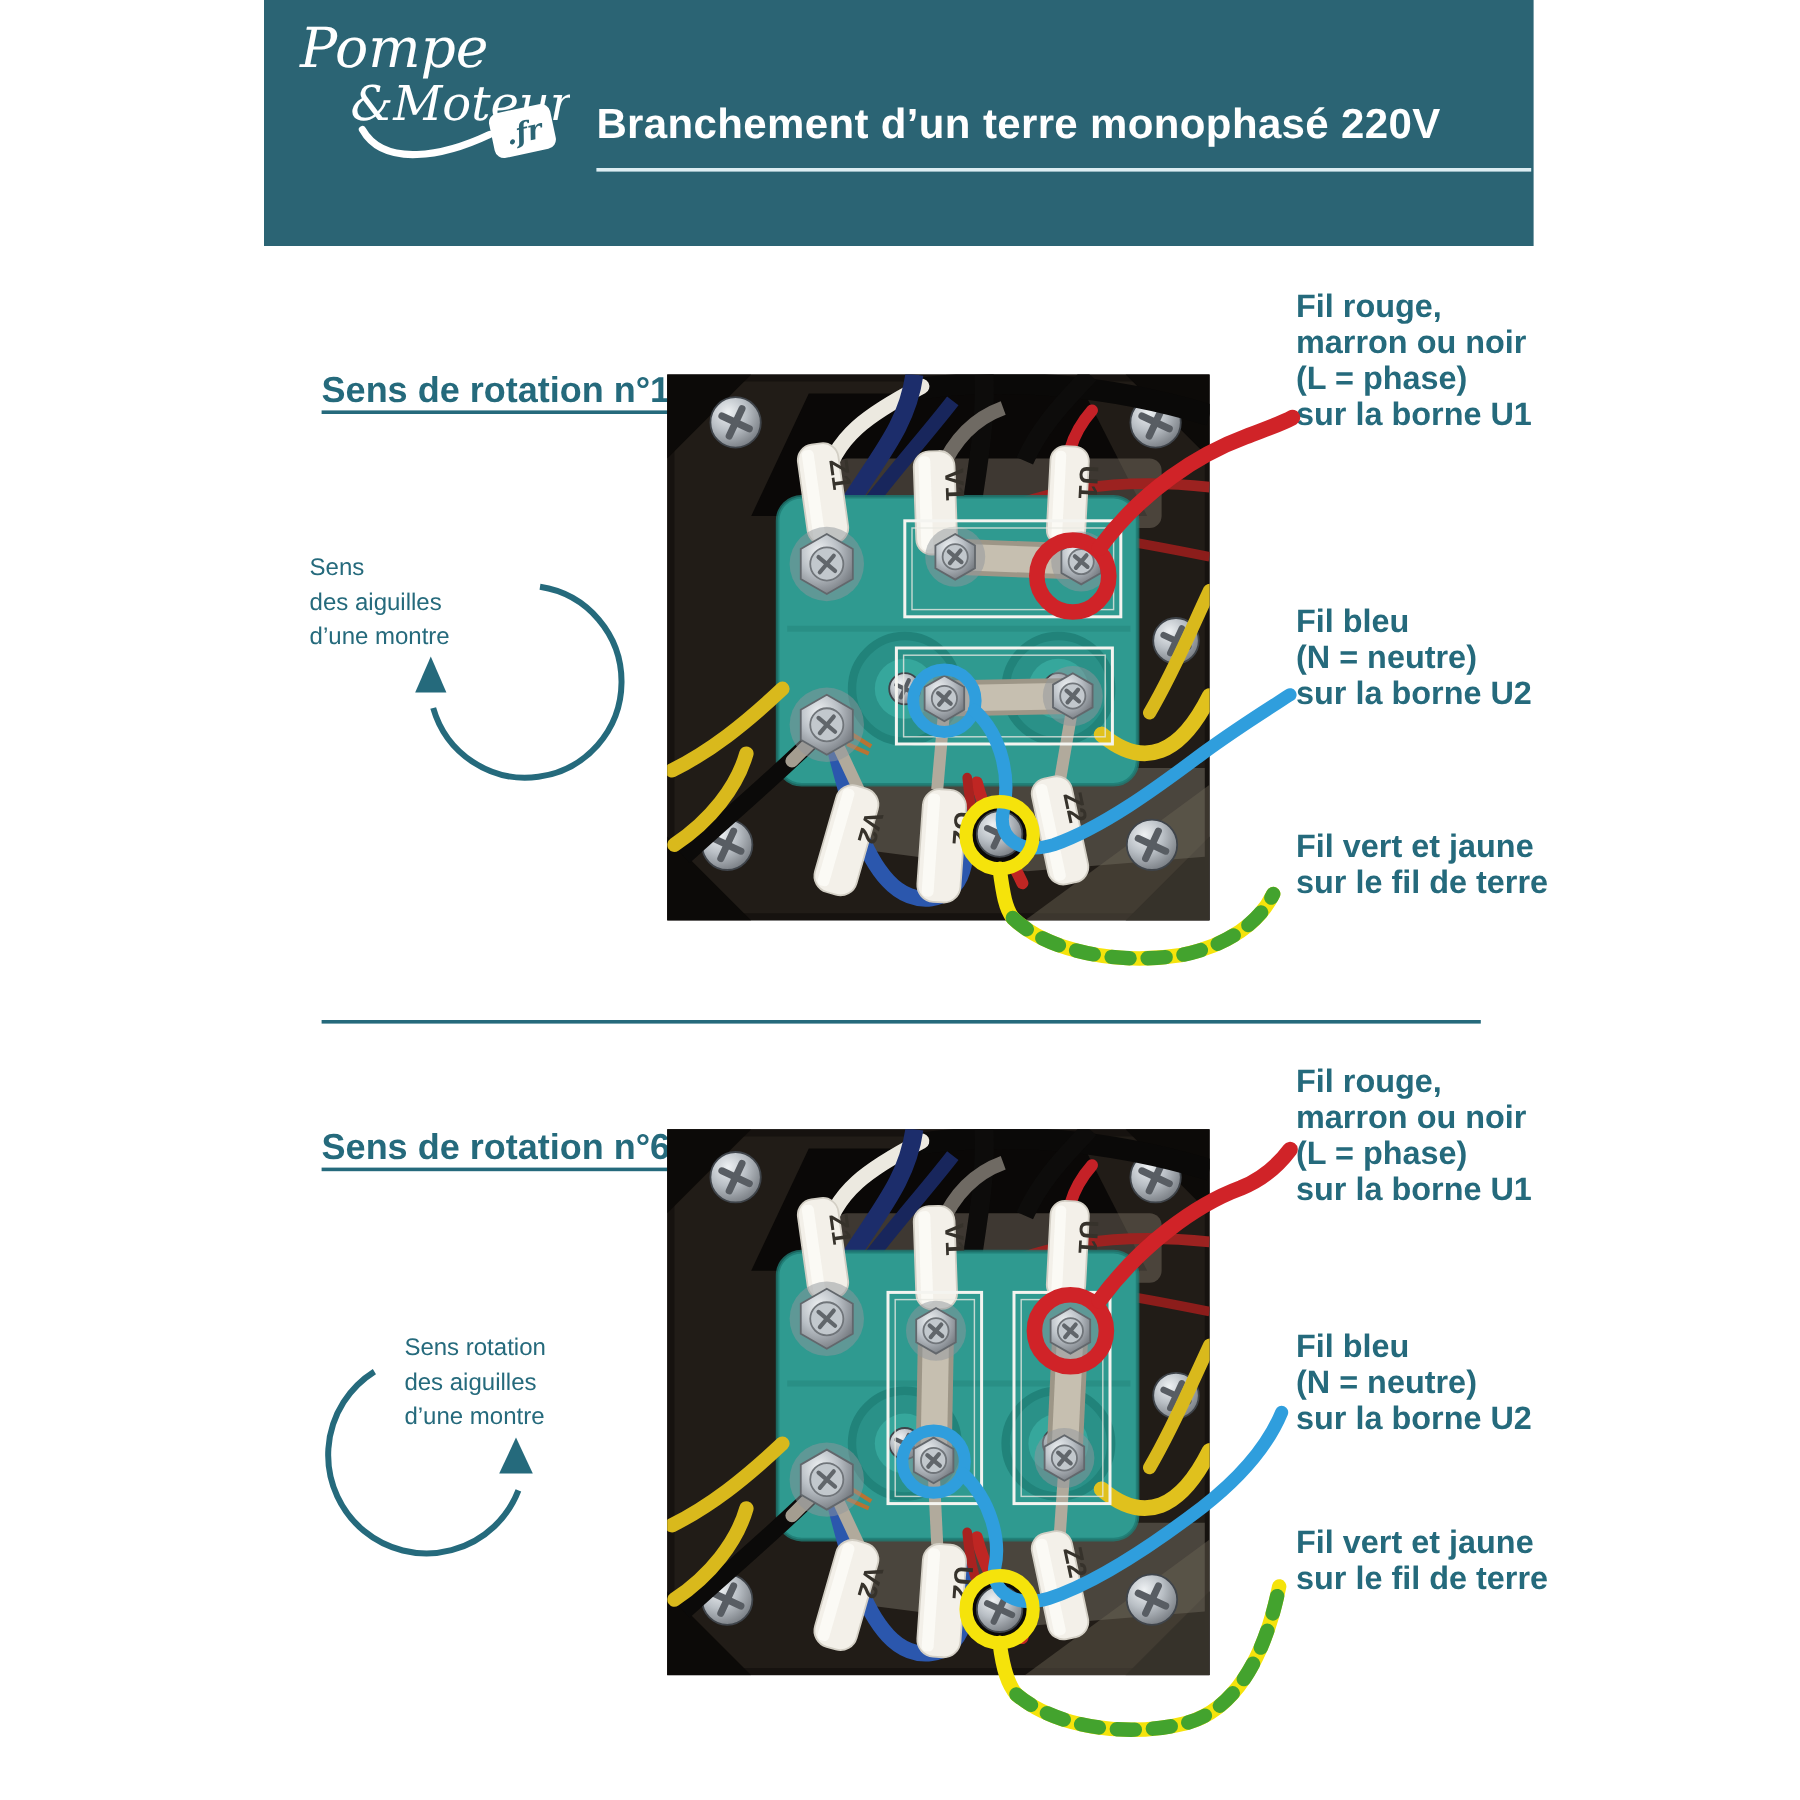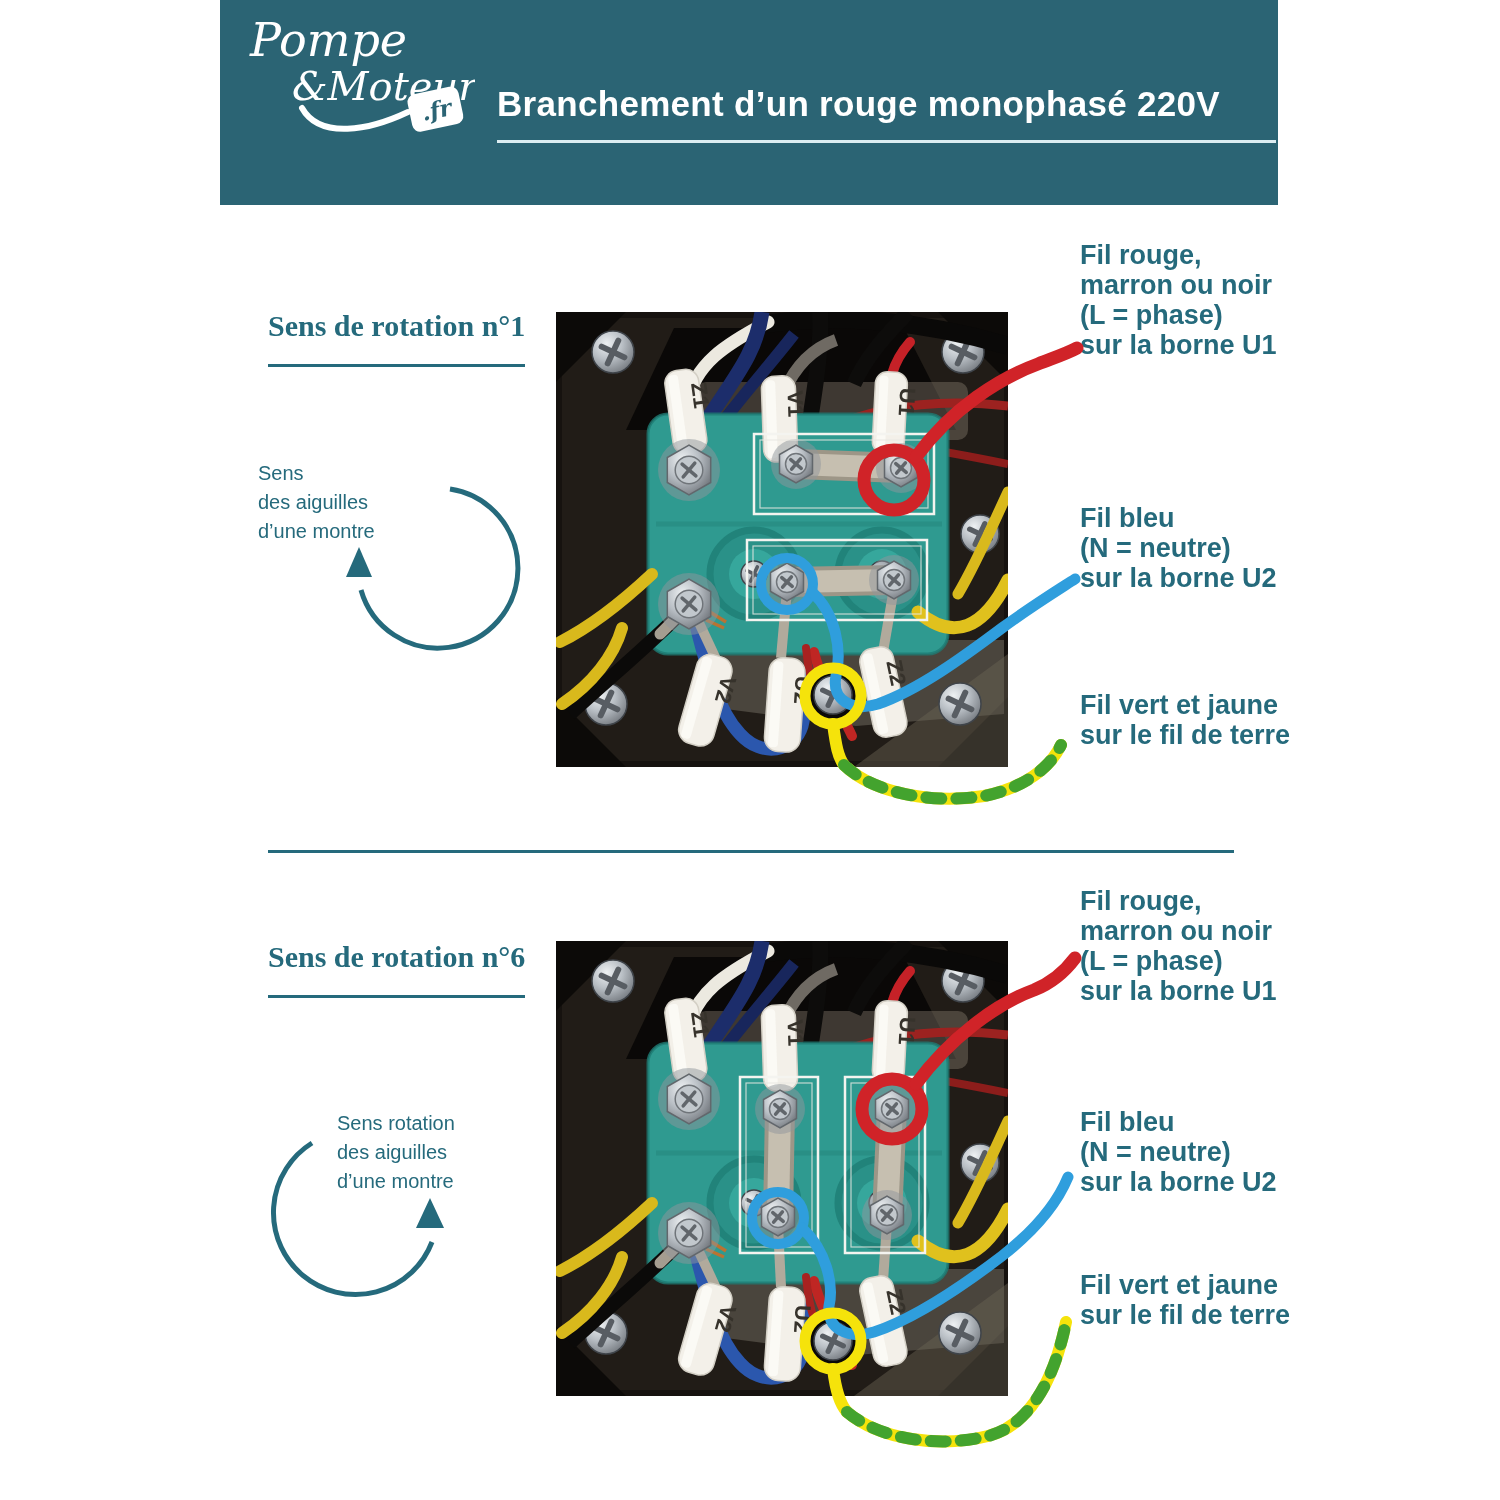--- a/index.html
+++ b/index.html
@@ -9,22 +9,22 @@
   
   .banner{position:absolute;left:220px;top:0;width:1058px;height:205px;background:var(--teal,#2b6474);}
   .logo{position:absolute;left:20px;top:8px;width:235px;height:160px;}
   .logo text.script{font-family:"DejaVu Serif",serif;font-style:italic;fill:#ffffff;}
   .page-title{position:absolute;left:277px;top:84px;margin:0;font-size:35px;font-weight:bold;
               color:#ffffff;letter-spacing:.3px;white-space:nowrap;}
   .title-underline{position:absolute;left:277px;top:140px;width:779px;height:3px;background:var(--pale,#dcedf2);}
 
   
   .sec-h{position:absolute;left:268px;margin:0;color:var(--tealtext,#256a7c);font-size:30px;
-         font-weight:bold;line-height:32px;padding-bottom:22px;border-bottom:3px solid var(--tealtext,#256a7c);
-         white-space:nowrap;font-family:Liberation Serif, serif;}
+         font-weight:bold;line-height:32px;padding-bottom:0;border-bottom:3px solid var(--tealtext,#256a7c);
+         white-space:nowrap;}
 
   
   .rotlabel{position:absolute;color:var(--tealtext,#256a7c);font-size:20px;line-height:29px;
             font-weight:normal;}
   .arrow-svg{position:absolute;overflow:visible;}
   .arrow-svg path{stroke:var(--tealtext,#256a7c);stroke-width:5;fill:none;}
   .arrow-svg polygon{fill:var(--tealtext,#256a7c);}
 
   
   .anno{position:absolute;left:1080px;color:var(--tealtext,#256a7c);font-size:27px;line-height:30px;
@@ -54,21 +54,21 @@
   <header class="banner">
     <svg class="logo" viewBox="0 0 235 160">
       <text class="script" x="10" y="48" font-size="46">Pompe</text>
       <text class="script" x="52" y="92" font-size="40">&amp;Moteur</text>
       <path d="M 62,100 C 80,132 130,122 168,104" stroke="#ffffff" stroke-width="6" fill="none" stroke-linecap="round"></path>
       <g transform="translate(166,88) rotate(-12)">
         <rect x="0" y="0" width="52" height="38" rx="8" fill="#ffffff"></rect>
         <text x="12" y="28" font-size="23" font-weight="bold" fill="var(--teal,#2b6474)" font-family="'DejaVu Serif',serif" font-style="italic">.fr</text>
       </g>
     </svg>
-    <h1 class="page-title">Branchement d’un rouge monophasé 220V</h1>
+    <h1 class="page-title">Branchement d’un terre monophasé 220V</h1>
     <div class="title-underline"></div>
   </header>
 
   <h2 class="sec-h" style="top:310px">Sens de rotation n°1</h2>
 
   <div class="rotlabel" style="left:258px;top:459px;width:200px">
     <div>Sens</div>
     <div>des aiguilles</div>
     <div>d’une montre</div>
   </div>

